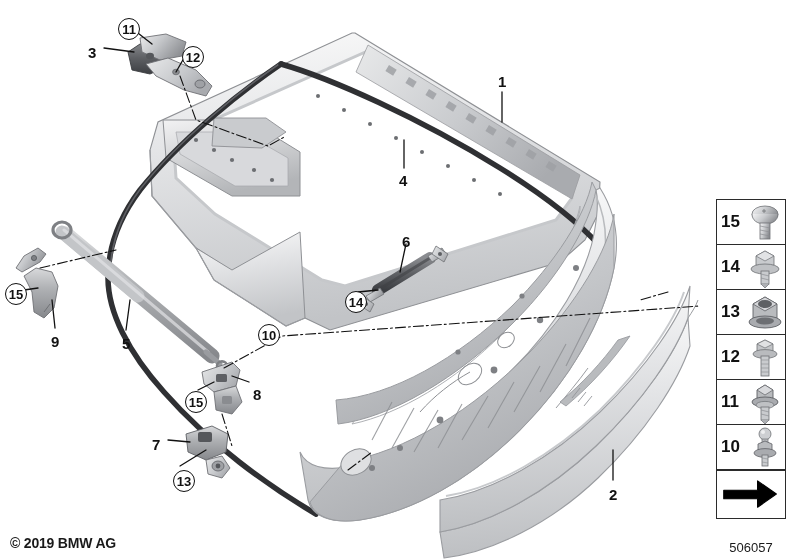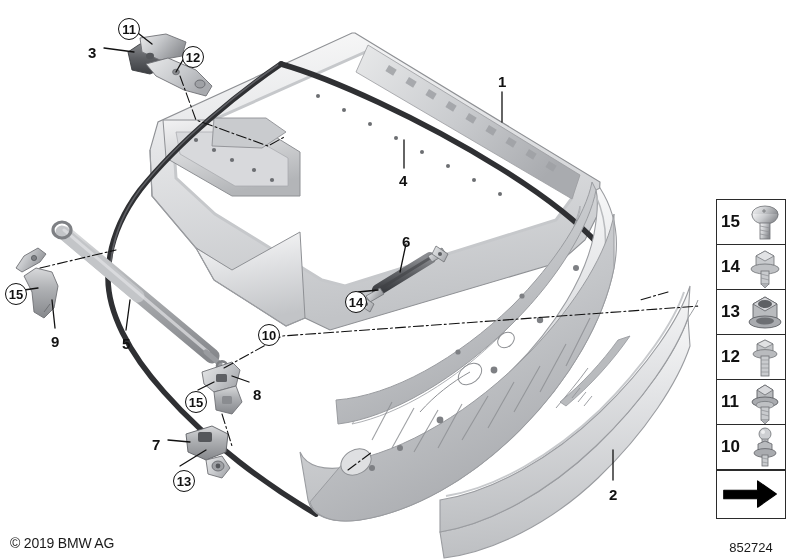--- a/index.html
+++ b/index.html
@@ -93,21 +93,21 @@
     width: 70px;
     text-align: center;
     font-size: 13px;
     color: #1a1a1a;
   }
   .footer {
     position: absolute;
     left: 10px;
     top: 535px;
     font-size: 14px;
-    font-weight: normal;
+    font-weight: bold;
     color: #1a1a1a;
     letter-spacing: -0.2px;
   }
 </style>
 </head>
 <body>
 
 <div id="stage">
 
   <svg class="art" viewBox="0 0 800 560">
@@ -501,17 +501,17 @@
     <div class="legend-row arrow-row" style="border-top:1.4px solid #2b2b2b;">
       <div class="legend-art" style="display:flex;align-items:center;justify-content:center;">
         <svg viewBox="0 0 66 42" width="62" height="40">
           <polygon points="4,16 40,16 40,6 60,20 40,34 40,25 22,25 4,25" fill="#000" stroke="#000" stroke-width="1.2" stroke-linejoin="round"></polygon>
         </svg>
       </div>
     </div>
 
   </div>
 
-  <div class="partnum">852724</div>
+  <div class="partnum">506057</div>
 
   <div class="footer">© 2019 BMW AG</div>
 
 </div>
 
 </body></html>

